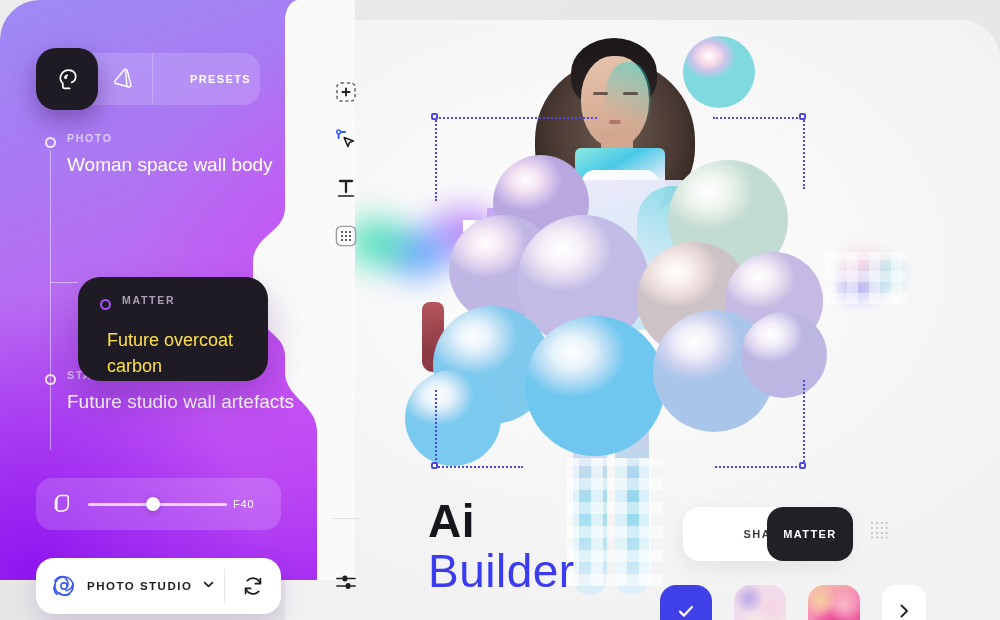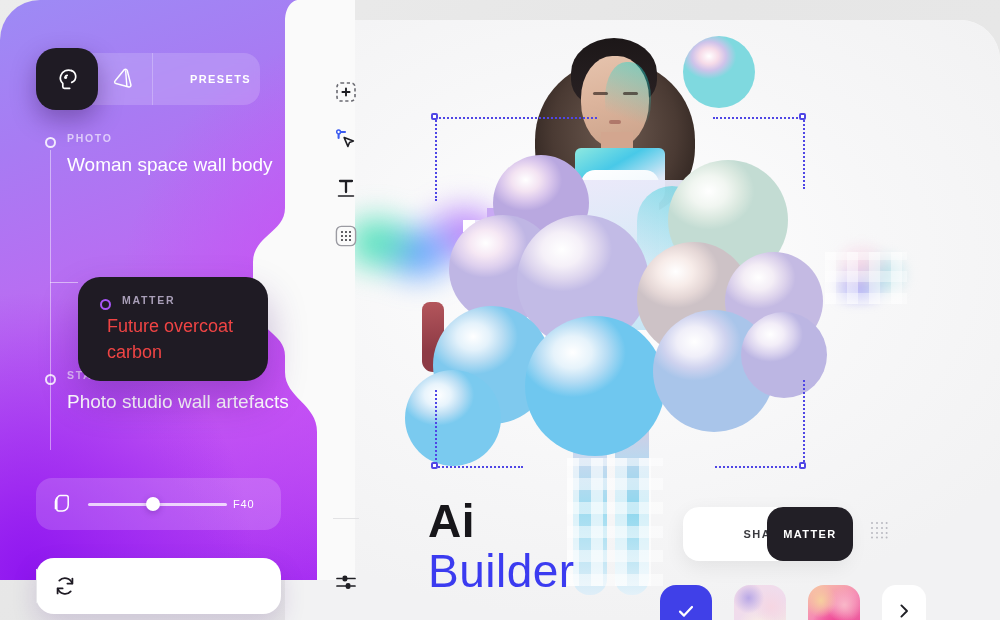--- a/index.html
+++ b/index.html
@@ -93,22 +93,22 @@
   .element-card .dot-el {
     position: absolute; left: 22px; top: 22px;
     width: 11px; height: 11px; border-radius: 50%;
     border: 2px solid #a855f7;
   }
   .element-card .el-label {
     padding-left: 44px; font-size: 10.5px; letter-spacing: 1.7px;
     font-weight: 700; color: #a99fb8;
   }
   .element-card .el-value {
-    padding-left: 29px; margin-top: 7px;
-    font-size: 18px; line-height: 26px; color: #ef4444;
+    padding-left: 29px; margin-top: 21px;
+    font-size: 18px; line-height: 26px; color: #fde047;
   }
   .el-connector {
     position: absolute; left: 50px; top: 282px;
     width: 28px; height: 1px; background: rgba(255,255,255,0.5);
     z-index: 2;
   }
 
   
   .slider-row {
     position: absolute; left: 36px; top: 478px;
@@ -503,21 +503,21 @@
 
       <div class="node" style="height:96px;">
         <div class="dot"></div>
         <div class="node-label">PHOTO</div>
         <div class="node-value">Woman space wall body</div>
       </div>
 
       <div class="node" style="margin-top:141px;">
         <div class="dot"></div>
         <div class="node-label">STAGE</div>
-        <div class="node-value">Photo studio wall artefacts</div>
+        <div class="node-value">Future studio wall artefacts</div>
       </div>
     </div>
 
     <div class="el-connector"></div>
 
     <div class="element-card">
       <div class="dot-el"></div>
       <div class="el-label">MATTER</div>
       <div class="el-value">Future overcoat carbon</div>
     </div>
@@ -529,20 +529,34 @@
           <path d="M8.2 6.4C7 7.6 6.4 9 6.4 10.6v7.1" fill="none" stroke="#fff" stroke-width="1.4" stroke-linecap="round"></path>
         </svg>
       </div>
       <div class="slider-track">
         <div class="slider-knob"></div>
       </div>
       <div class="slider-val">F40</div>
     </div>
 
     <div class="studio-bar">
+      <div class="studio-left">
+        <svg width="24" height="24" viewBox="0 0 24 24">
+          <circle cx="12" cy="12" r="9.2" fill="none" stroke="#3b5bf0" stroke-width="1.7"></circle>
+          <path d="M12 2.8c3.1 2.3 4.6 6 3.7 9.2M21 9.3c-.6 3.7-3.4 6.7-7.1 7.4M17.3 20.4c-3.4 1.6-7.4 1-10-1.6
+                   M5.1 20.4C2.3 18 1.4 14.1 2.8 10.7M2.9 7.2C4.7 3.9 8.4 2.1 12 2.8" fill="none" stroke="#3b5bf0" stroke-width="1.6" stroke-linecap="round"></path>
+          <circle cx="12" cy="12" r="3.1" fill="none" stroke="#3b5bf0" stroke-width="1.6"></circle>
+        </svg>
+        <div class="studio-name">PHOTO STUDIO</div>
+        <span class="chev">
+          <svg width="13" height="13" viewBox="0 0 13 13">
+            <path d="M2.6 4.6L6.5 8.4l3.9-3.8" fill="none" stroke="#1f1b24" stroke-width="1.7" stroke-linecap="round" stroke-linejoin="round"></path>
+          </svg>
+        </span>
+      </div>
       <div class="studio-div"></div>
       <div class="studio-refresh">
         <svg width="24" height="24" viewBox="0 0 24 24">
           <path d="M19.2 9.4A7.6 7.6 0 006.3 6.6" fill="none" stroke="#1f1b24" stroke-width="1.8" stroke-linecap="round"></path>
           <path d="M4.8 14.6a7.6 7.6 0 0012.9 2.8" fill="none" stroke="#1f1b24" stroke-width="1.8" stroke-linecap="round"></path>
           <path d="M19.4 4.6v5h-5" fill="none" stroke="#1f1b24" stroke-width="1.8" stroke-linecap="round" stroke-linejoin="round"></path>
           <path d="M4.6 19.4v-5h5" fill="none" stroke="#1f1b24" stroke-width="1.8" stroke-linecap="round" stroke-linejoin="round"></path>
         </svg>
       </div>
     </div>

